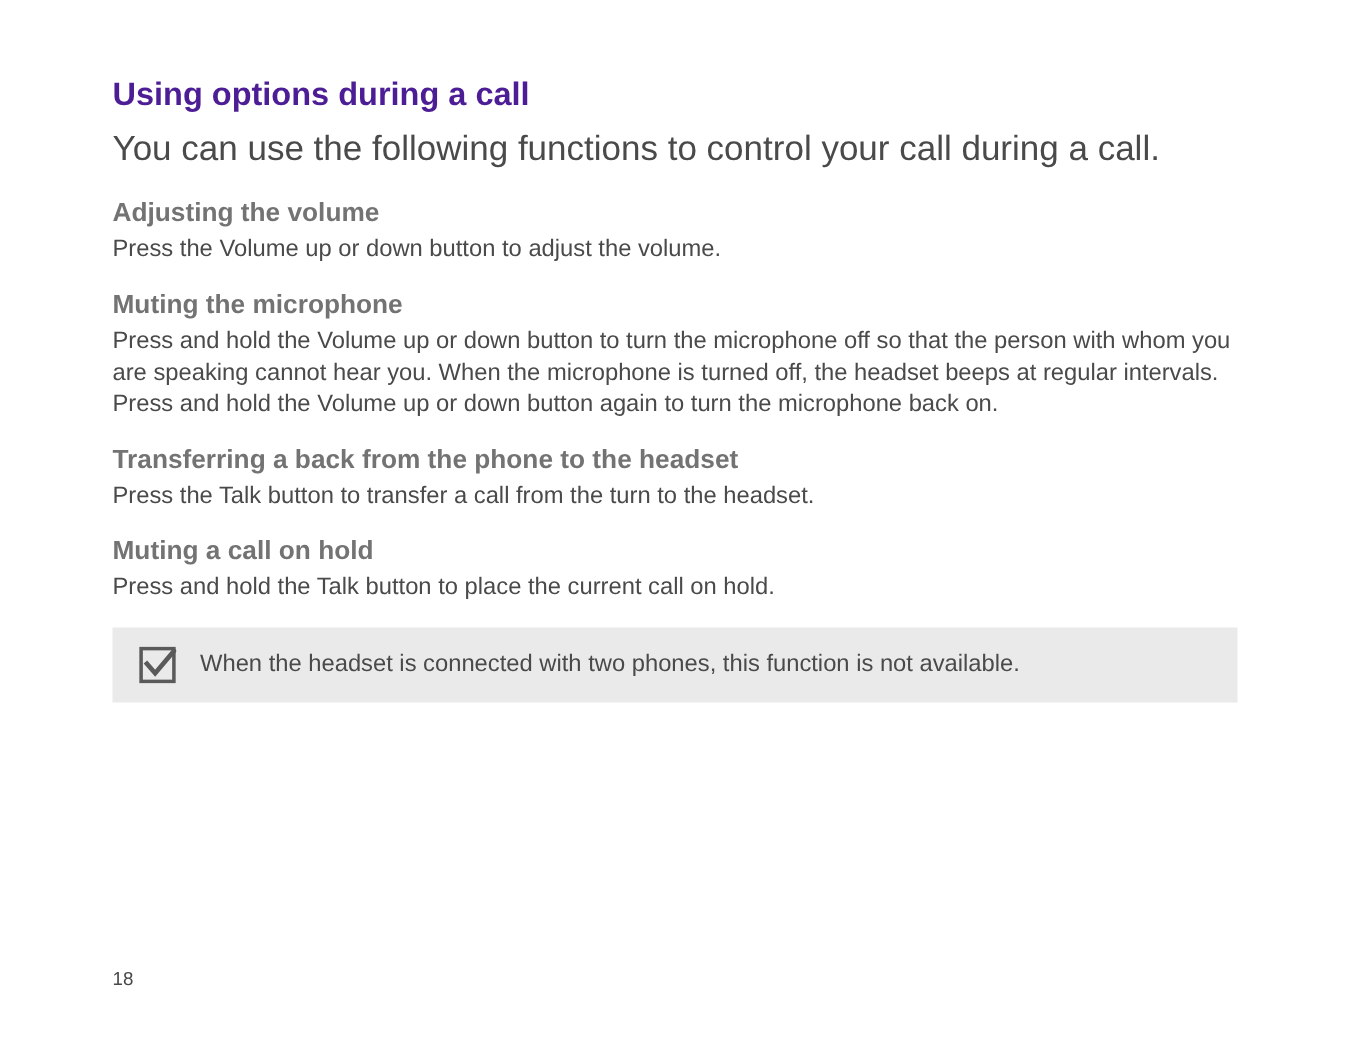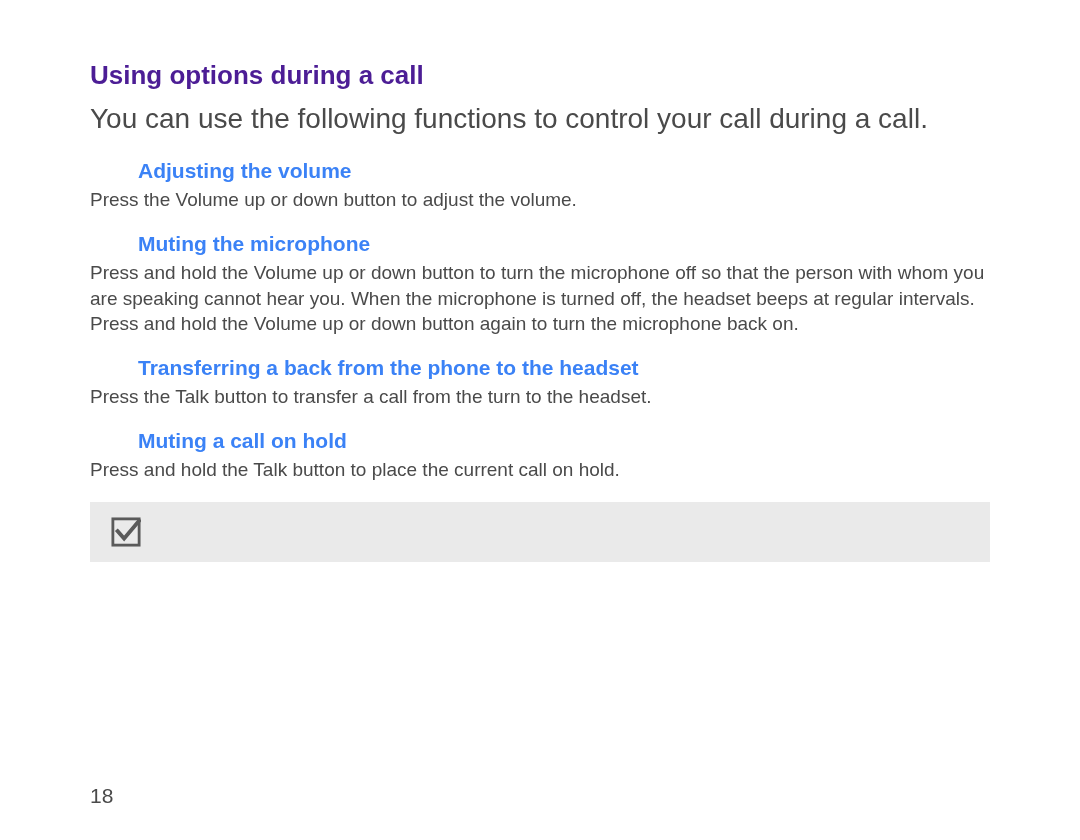--- a/index.html
+++ b/index.html
@@ -24,23 +24,22 @@
     }
     .intro-text {
       font-size: 28px;
       color: #4a4a4a;
       margin-bottom: 22px;
       line-height: 1.3;
     }
     .subsection-title {
       font-size: 21px;
       font-weight: bold;
-      color: #3b82f6;
+      color: #737373;
       margin-bottom: 4px;
-      margin-left: 48px;
     }
     .body-text {
       font-size: 19px;
       color: #4a4a4a;
       line-height: 1.32;
       margin-bottom: 20px;
     }
     .note-box {
       background: #eaeaea;
       padding: 14px 20px;
@@ -61,23 +60,23 @@
       width: 30px;
       height: 30px;
     }
     .note-text {
       font-size: 19px;
       color: #4a4a4a;
       line-height: 1.3;
     }
     .page-number {
       position: absolute;
-      bottom: 32px;
+      bottom: 48px;
       left: 90px;
-      font-size: 21px;
+      font-size: 15px;
       color: #4a4a4a;
     }
   </style>
 </head>
 <body>
 
 <h2 class="section-title">Using options during a call</h2>
 <p class="intro-text">You can use the following functions to control your call during a call.</p>
 
 <h3 class="subsection-title">Adjusting the volume</h3>
@@ -92,15 +91,16 @@
 <h3 class="subsection-title">Muting a call on hold</h3>
 <p class="body-text">Press and hold the Talk button to place the current call on hold.</p>
 
 <div class="note-box">
   <span class="note-icon-wrap">
     <svg viewBox="0 0 32 32">
       <rect x="2" y="2" width="28" height="28" fill="none" stroke="#5a5a5a" stroke-width="3"></rect>
       <path d="M 7 15 L 14 23 L 30 4" fill="none" stroke="#5a5a5a" stroke-width="4" stroke-linecap="square"></path>
     </svg>
   </span>
+  <span class="note-text">When the headset is connected with two phones, this function is not available.</span>
 </div>
 
 <div class="page-number">18</div>
 
 </body></html>

